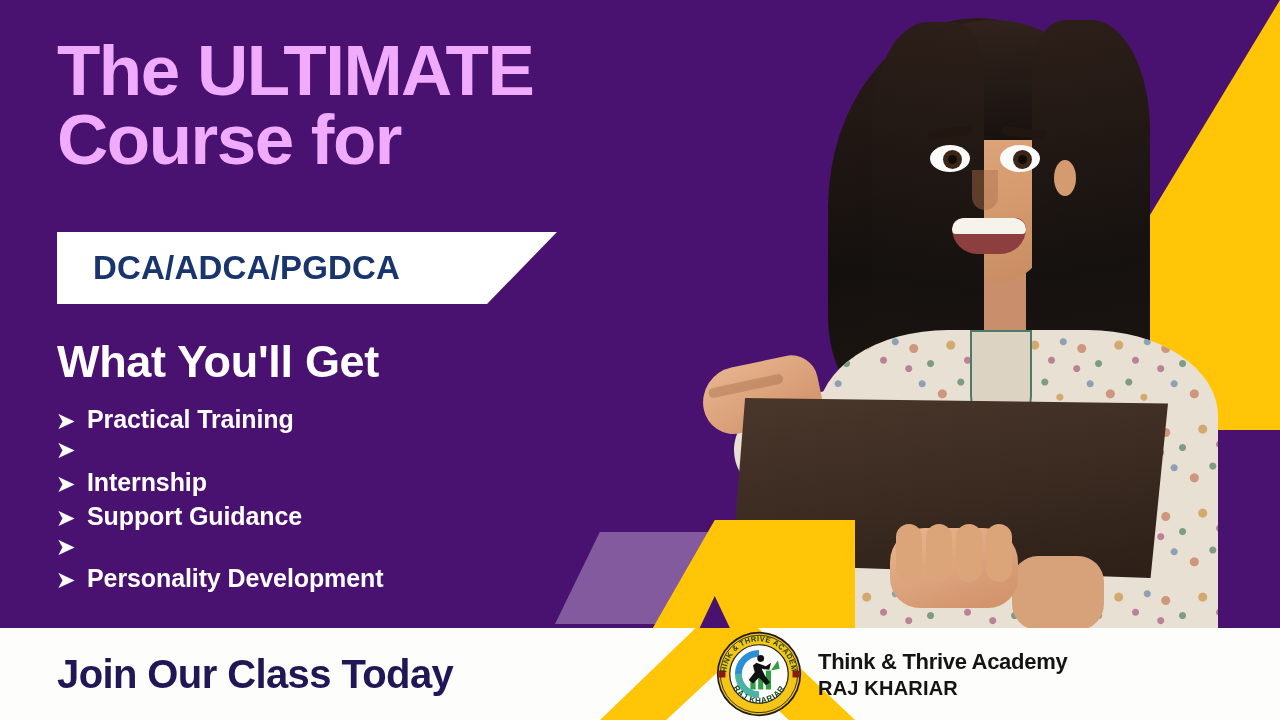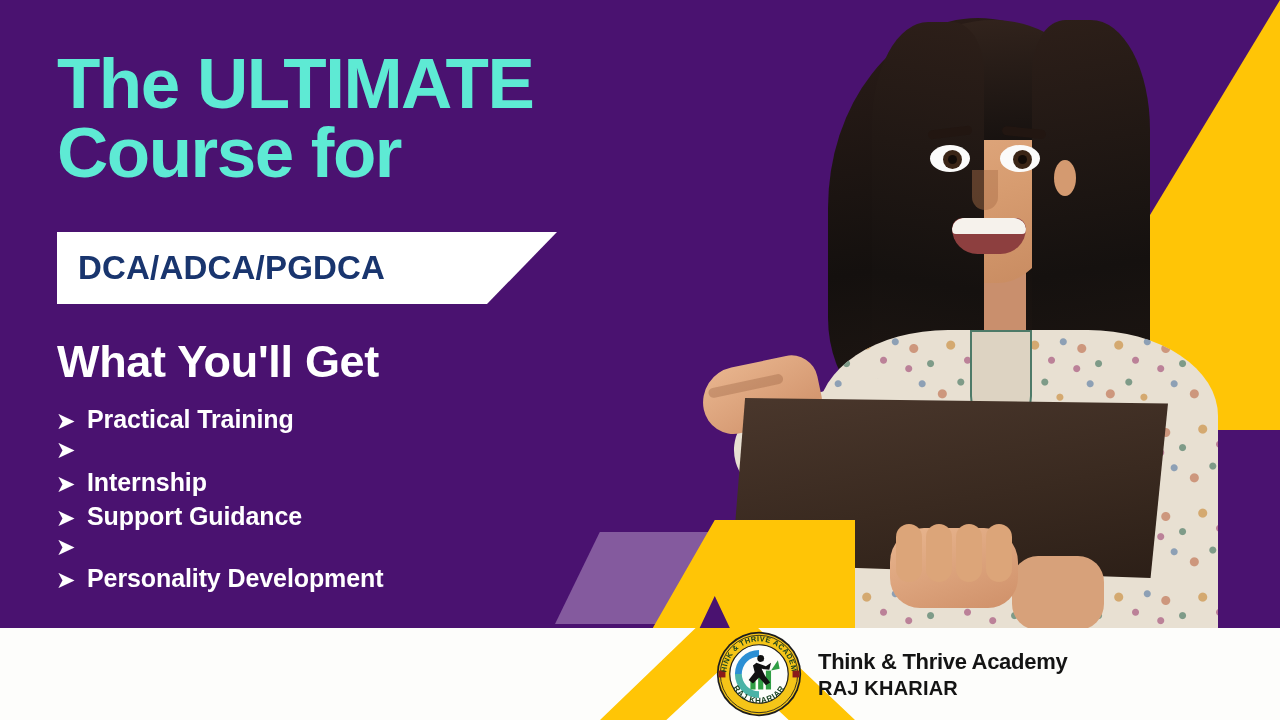--- a/index.html
+++ b/index.html
@@ -175,38 +175,38 @@
   .finger.f2 { left:286px; }
   .finger.f3 { left:316px; }
   .finger.f4 { left:346px; }
   .wrist {
     left:372px; top:556px; width:92px; height:74px;
     background:#d7a17a; border-radius:26px;
   }
 
   
   #headline {
-    position:absolute; left:57px; top:50px; width:640px;
-    color:#5eead4;
+    position:absolute; left:57px; top:37px; width:640px;
+    color:#f0abfc;
     font-size:71px; font-weight:bold; line-height:.97;
     letter-spacing:-1.5px;
   }
   #headline .l2 { display:block; }
 
   
   #course-badge {
     position:absolute; left:57px; top:232px;
     width:500px; height:72px;
     background:#ffffff;
     clip-path:polygon(0 0, 100% 0, 86% 100%, 0 100%);
     display:flex; align-items:center;
   }
   #course-badge-text {
     color:#19356e; font-size:33px; font-weight:bold;
-    letter-spacing:.2px; padding-left:21px;
+    letter-spacing:.2px; padding-left:36px;
   }
 
   
   #benefits-title {
     position:absolute; left:57px; top:336px;
     color:#ffffff; font-size:45px; font-weight:bold;
     letter-spacing:-.3px;
   }
   #benefits-list {
     position:absolute; left:57px; top:402px;
@@ -318,20 +318,21 @@
     </li>
     <li>
       <span class="marker">➤</span>
       <span>Personality Development</span>
     </li>
   </ul>
 
   <div class="shape" id="white-bar"></div>
   <div class="shape" id="yellow-chevron-front"></div>
 
+  <div id="cta">Join Our Class Today</div>
 
   <div id="brand">
     <svg id="brand-logo" viewBox="0 0 100 100">
       <defs>
         <path id="arcTop" d="M 12,50 A 38,38 0 0 1 88,50"></path>
         <path id="arcBot" d="M 16,50 A 34,34 0 0 0 84,50"></path>
       </defs>
       <circle cx="50" cy="50" r="49" fill="#1d1d1d"></circle>
       <circle cx="50" cy="50" r="47" fill="#f5c518"></circle>
       <circle cx="50" cy="50" r="45" fill="none" stroke="#1d1d1d" stroke-width="1"></circle>

